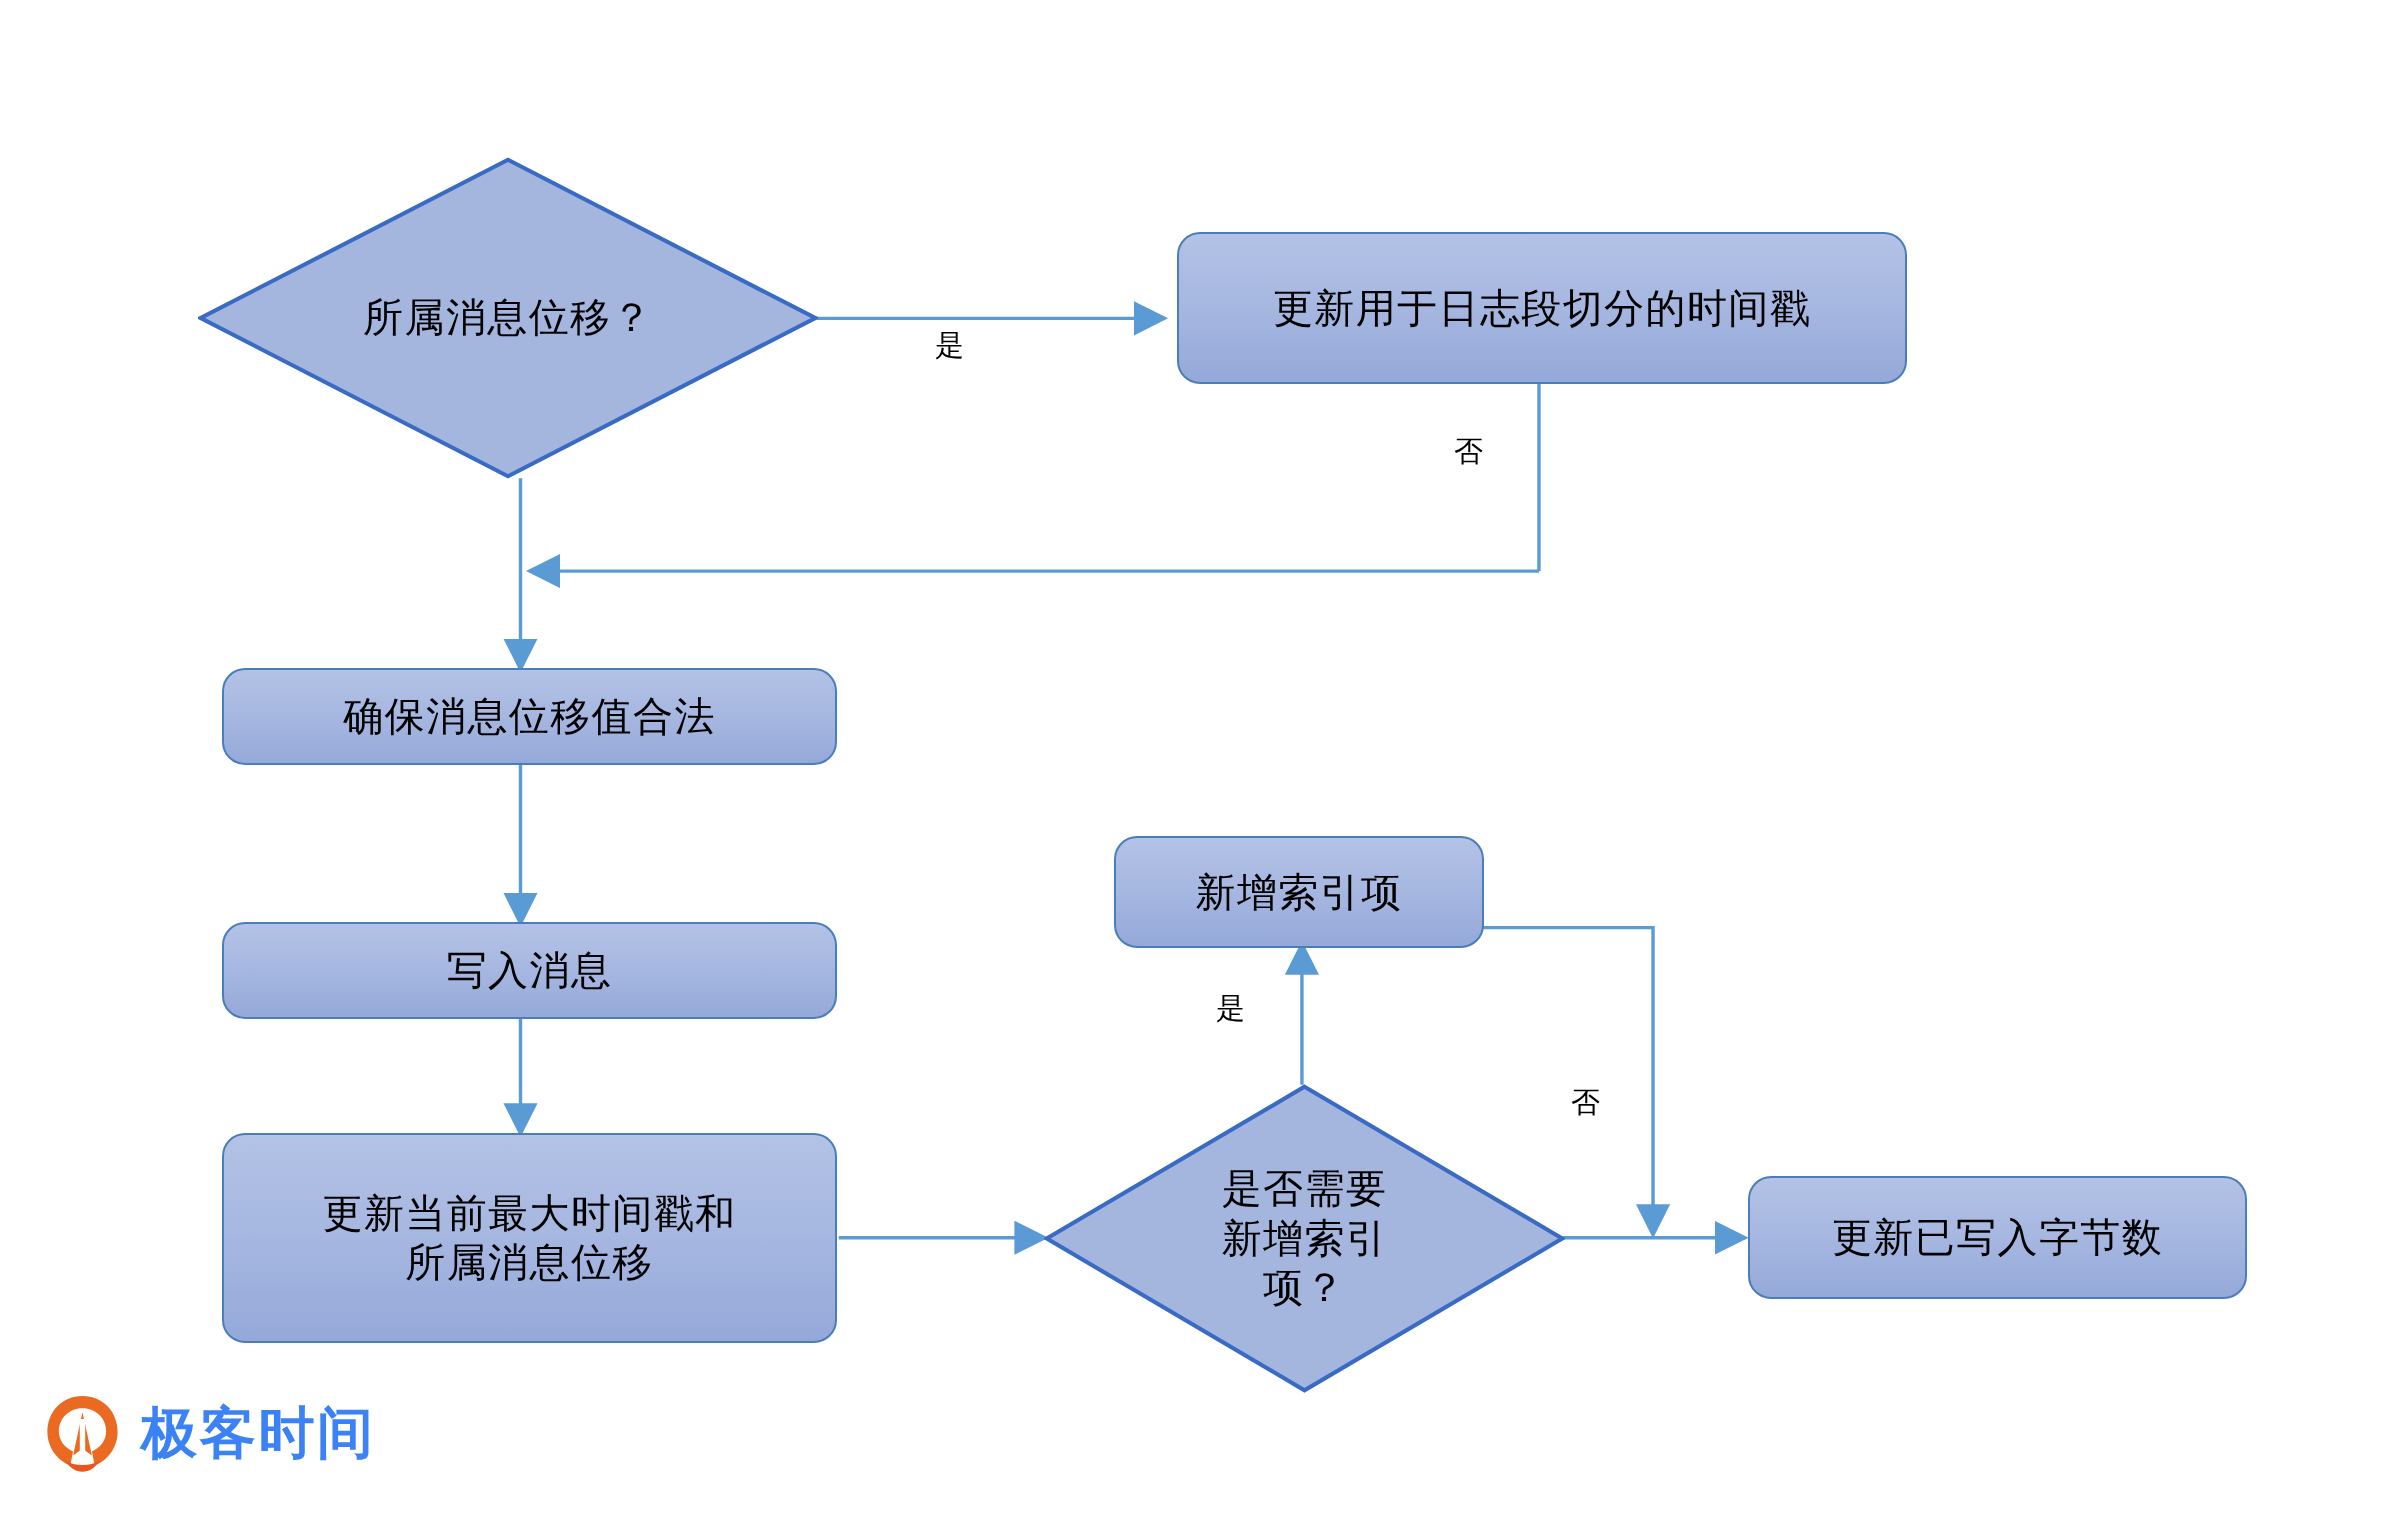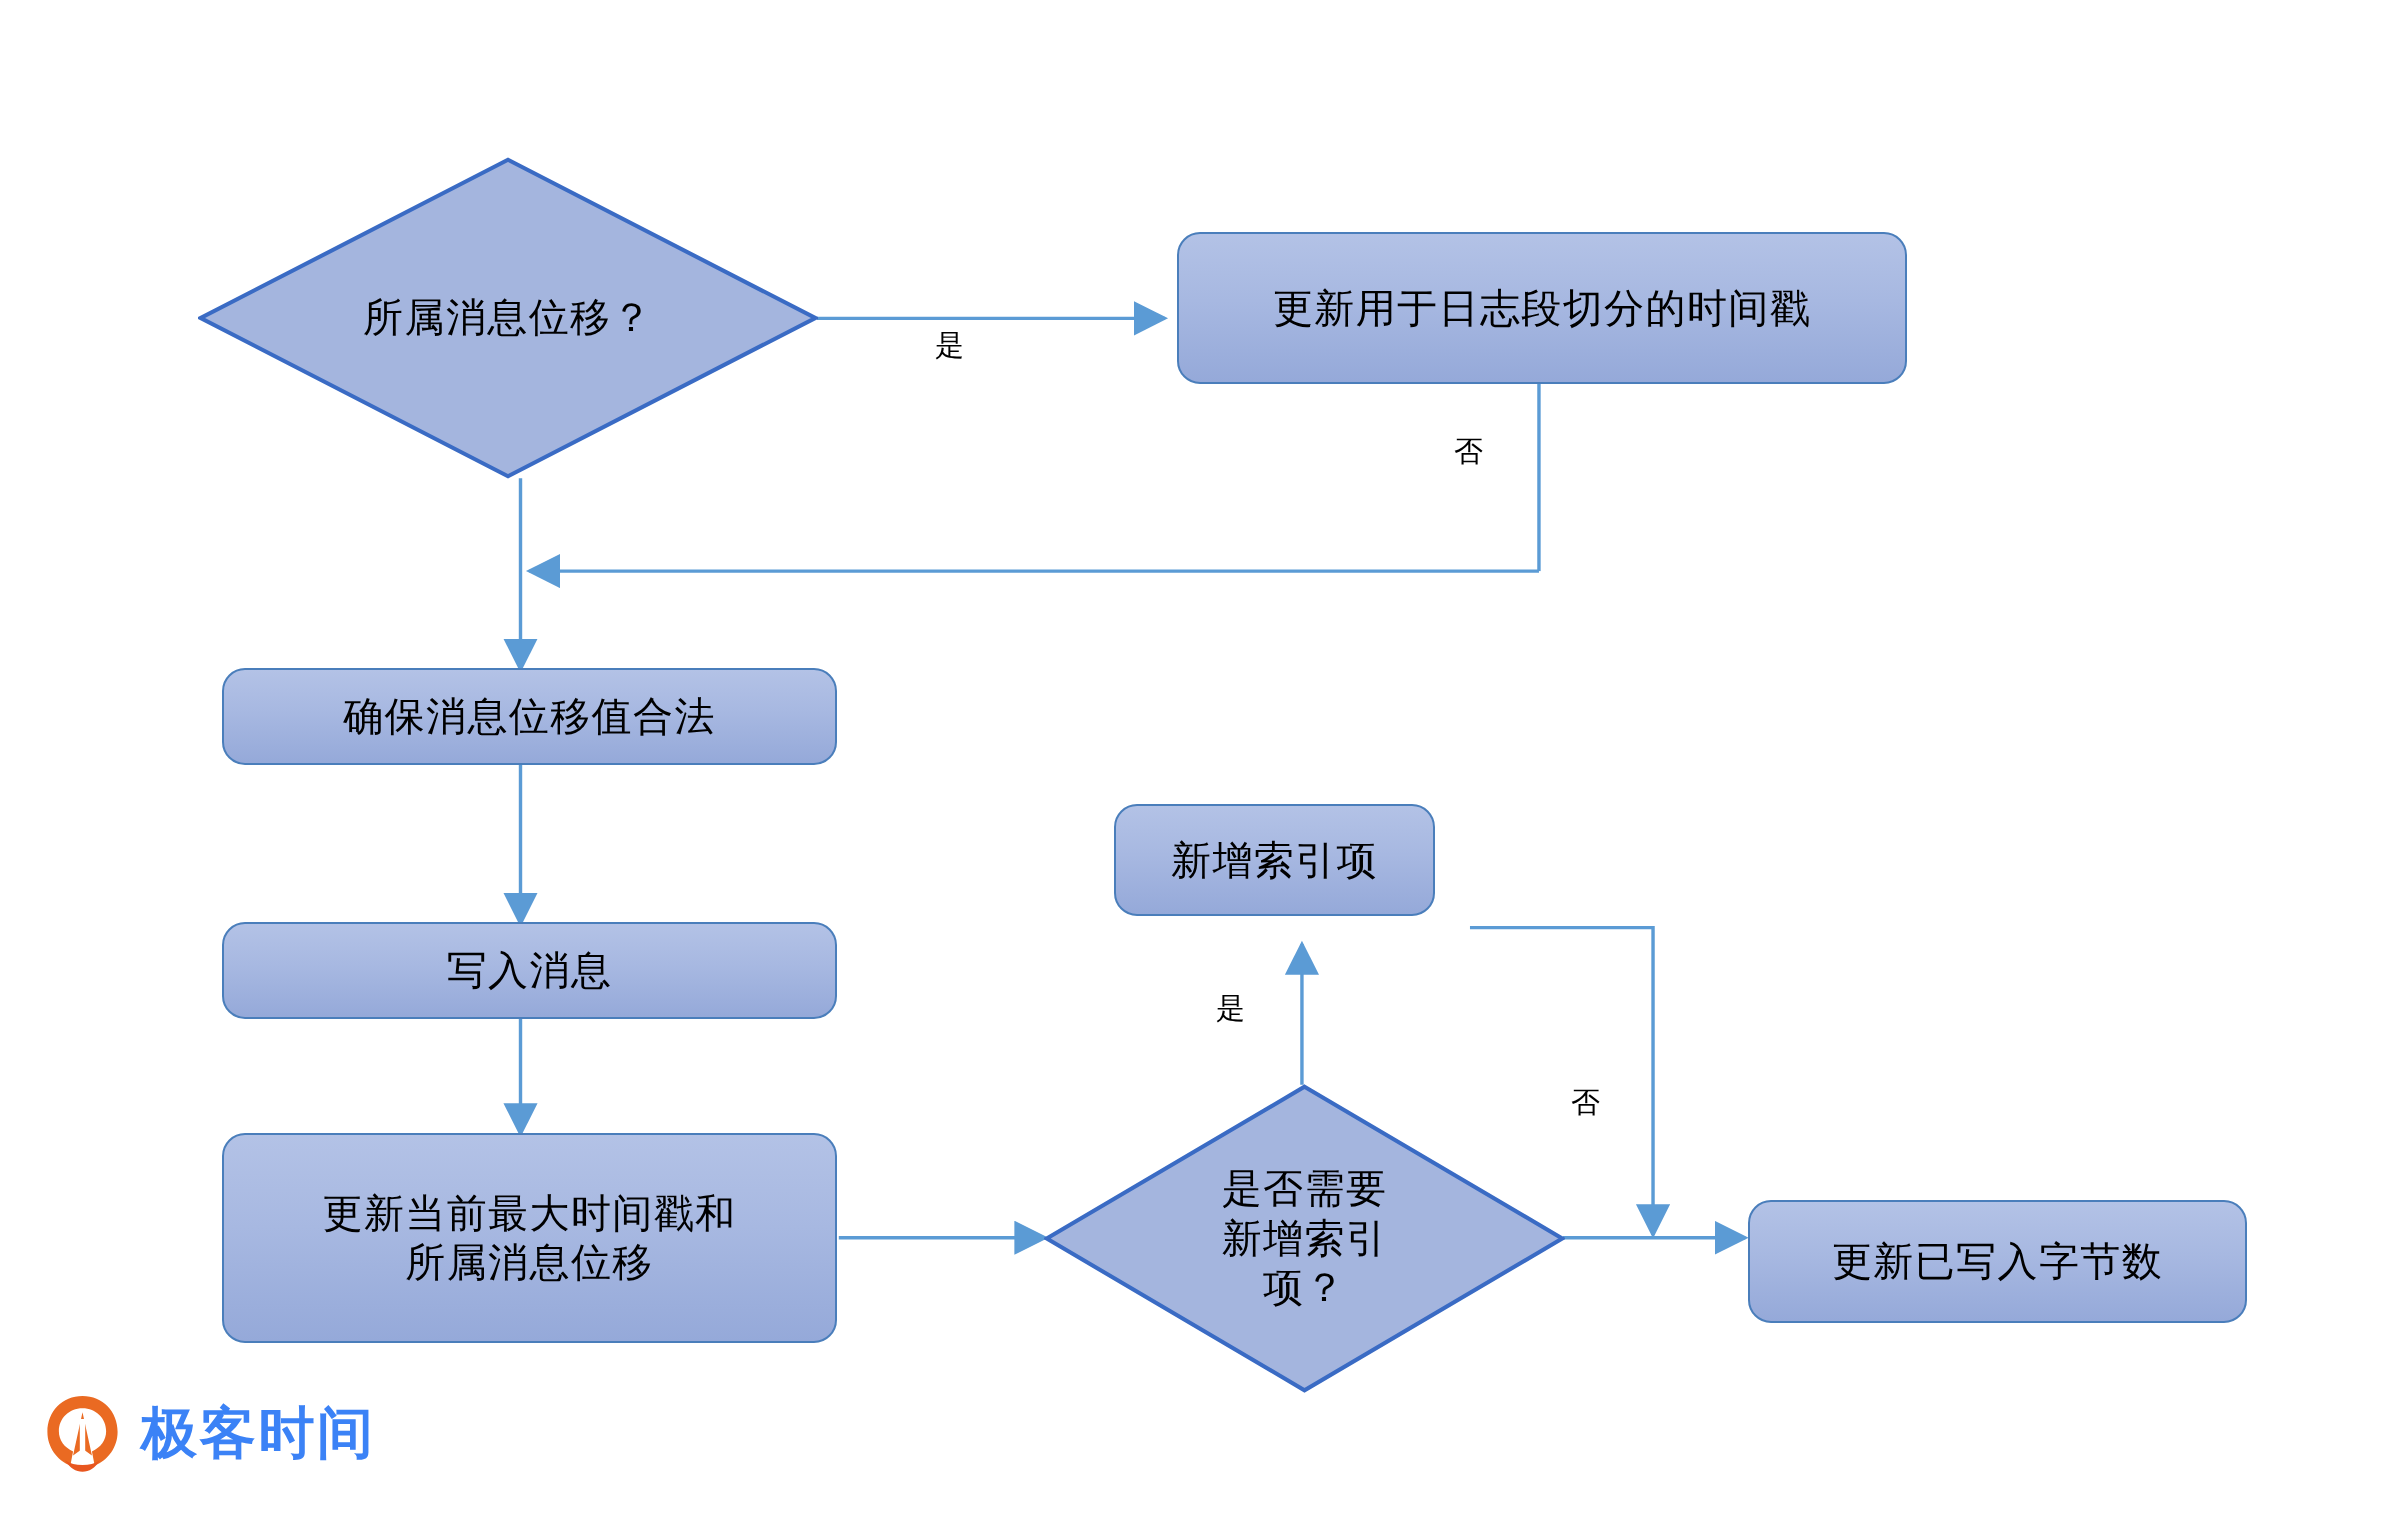--- a/index.html
+++ b/index.html
@@ -161,25 +161,25 @@
 
   <div class="node-decision" style="left:1044px; top:1084px; width:521px; height:309px;align-items:center;">
     <svg class="diamond-shape" viewBox="0 0 762 452" preserveAspectRatio="none" xmlns="http://www.w3.org/2000/svg">
       <polygon points="381,4 758,226 381,448 4,226" fill="#a4b5de" stroke="#3a6bc4" stroke-width="6"></polygon>
     </svg>
     <div class="node-label">是否需要
 新增索引
 项？</div>
   </div>
 
-  <div class="node-process" style="left:1114px; top:804px; width:321px; height:112px;">
+  <div class="node-process" style="left:1114px; top:836px; width:370px; height:112px;">
     <div class="node-label">新增索引项</div>
   </div>
 
-  <div class="node-process" style="left:1748px; top:1176px; width:499px; height:123px;margin-top:24px;">
+  <div class="node-process" style="left:1748px; top:1176px; width:499px; height:123px;">
     <div class="node-label">更新已写入字节数</div>
   </div>
 
   <div class="edge-label" style="left:935px; top:331px;">是</div>
 
   <div class="edge-label" style="left:1454px; top:437px;">否</div>
 
   <div class="edge-label" style="left:1216px; top:994px;">是</div>
 
   <div class="edge-label" style="left:1571px; top:1088px;">否</div>

